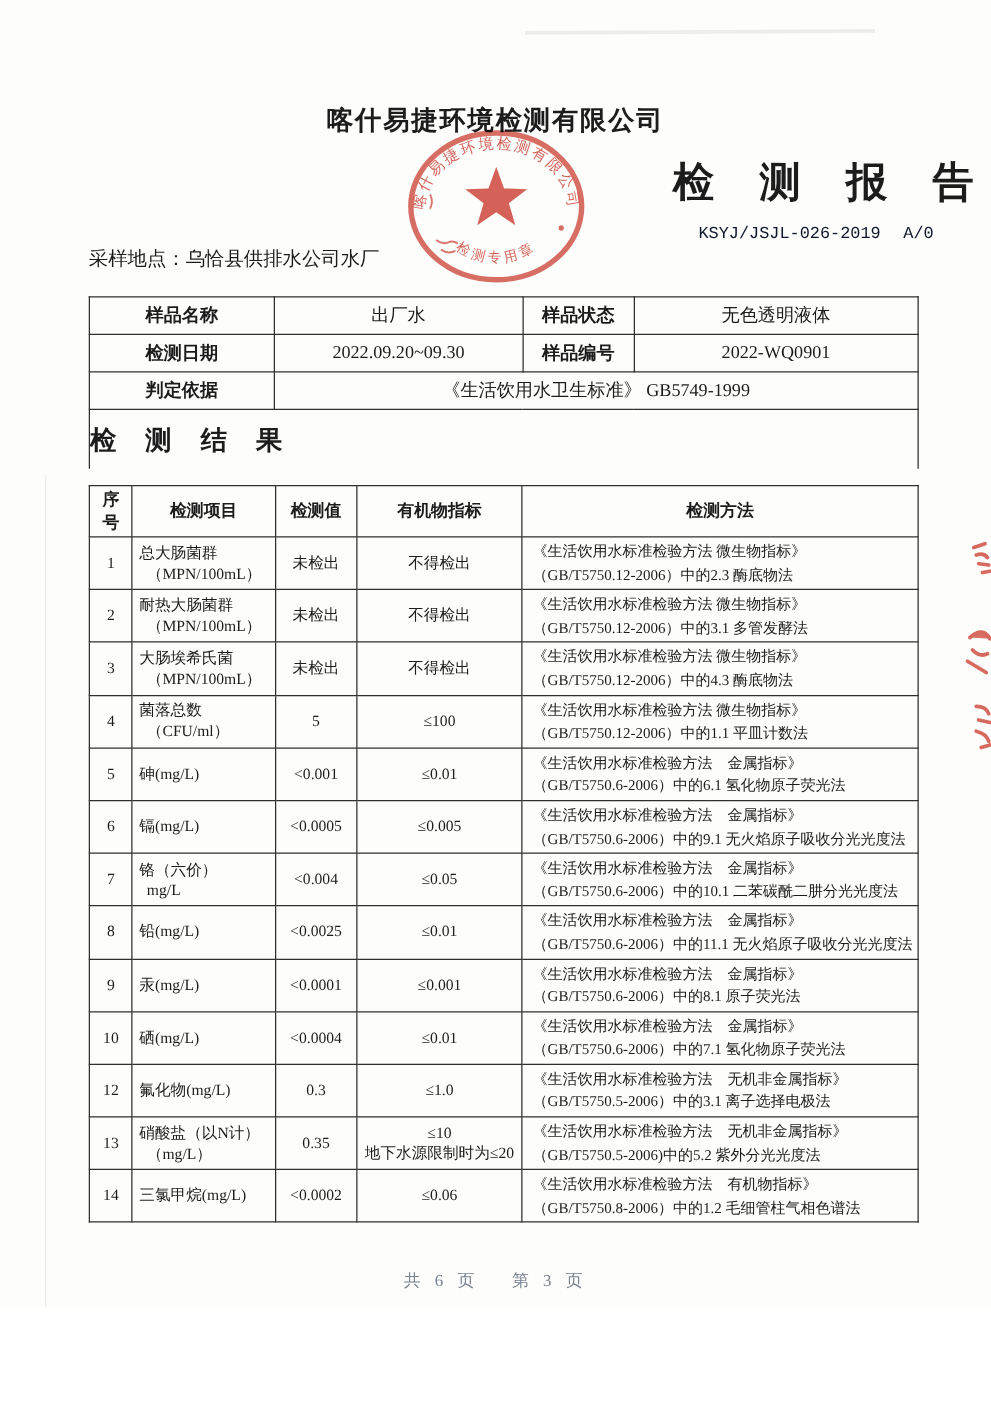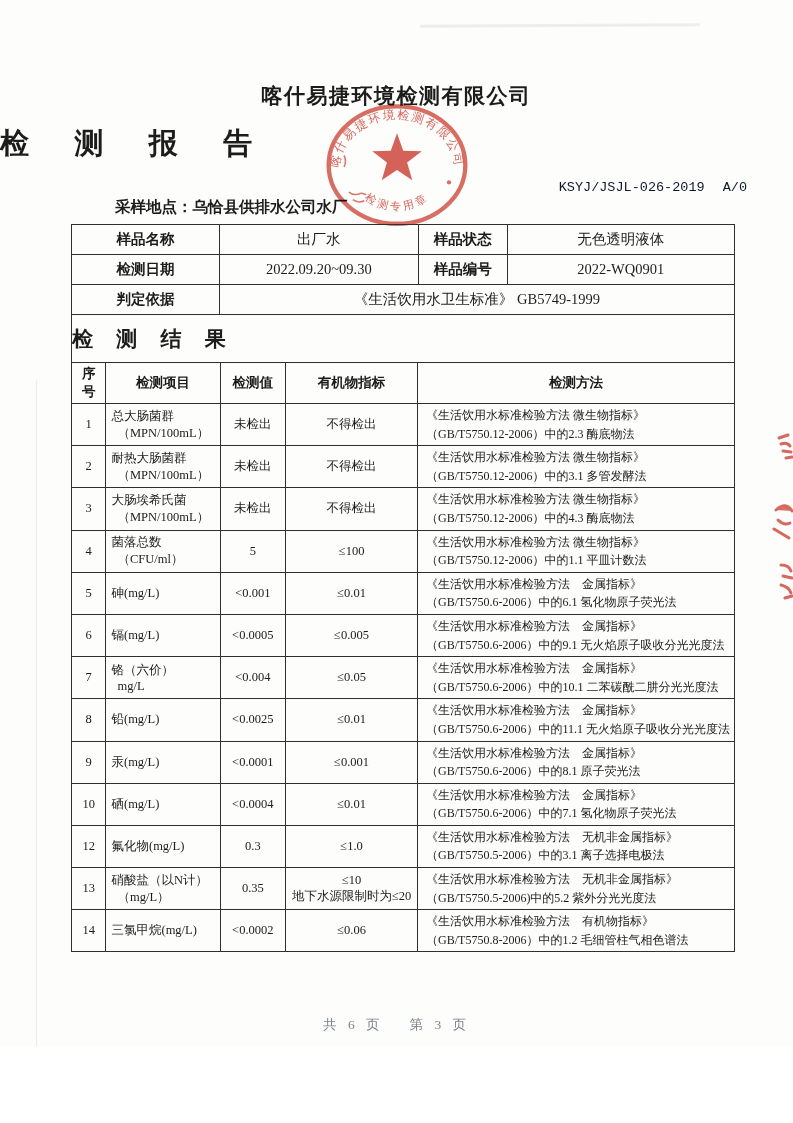--- a/index.html
+++ b/index.html
@@ -8,31 +8,31 @@
     background:#fdfdfc;overflow:hidden;
     font-family:"Liberation Serif","DejaVu Serif",serif;
     color:#1c1c1c;
   }
   .scan-streak{position:absolute;left:420px;top:24px;width:280px;height:3px;
     background:#ededec;transform:rotate(-.3deg);}
   .left-edge-shade{position:absolute;left:36px;top:380px;width:1px;height:743px;background:#ececea;}
 
   .company-name{position:absolute;left:0;top:82px;width:100%;text-align:center;
     font-size:21px;font-weight:600;letter-spacing:1.5px;}
-  .report-title{position:absolute;left:0;top:124px;width:100%;text-align:left;
-    font-size:29px;font-weight:bold;letter-spacing:14px;font-family:Liberation Mono, monospace;}
+  .report-title{position:absolute;left:0;top:124px;width:100%;text-align:right;
+    font-size:33px;font-weight:bold;letter-spacing:14px;}
   .doc-number{position:absolute;right:46px;top:180px;font-size:13.5px;word-spacing:10px;
     font-family:"Liberation Mono","DejaVu Sans Mono",monospace;color:#0f172a;}
-  .sampling-line{position:absolute;left:71px;top:197px;font-size:15.5px;font-weight:bold;margin-left:44px;}
+  .sampling-line{position:absolute;left:71px;top:197px;font-size:15.5px;font-weight:normal;}
 
   .stamp{position:absolute;left:320px;top:98px;width:154px;height:138px;
     mix-blend-mode:multiply;opacity:.92;pointer-events:none;}
 
   .doc-box{position:absolute;left:71px;top:224px;width:664px;}
-  table{border-collapse:collapse;width:100%;table-layout:fixed;}
+  table{border-collapse:collapse;width:100%;table-layout:fixed;margin-top:13px;}
   td,th{border:1.5px solid #2f2f2f;padding:2px 4px;vertical-align:middle;}
   .info-table td{height:25px;font-size:14.5px;text-align:center;}
   .info-table .lbl{font-weight:bold;}
   .section-banner{border:1.5px solid #2f2f2f;border-top:0;border-bottom:0;
     text-align:left;padding:10px 0 9px 0;font-size:21px;font-weight:bold;letter-spacing:9px;}
   .results-table th{font-size:13.5px;font-weight:bold;height:34px;text-align:center;}
   .results-table td{font-size:12.5px;text-align:center;}
   .results-table td.item{text-align:left;padding-left:5px;}
   .results-table td.item .l2{padding-left:6px;}
   .results-table td.method{text-align:left;padding-left:8px;font-size:12px;line-height:1.55;}

